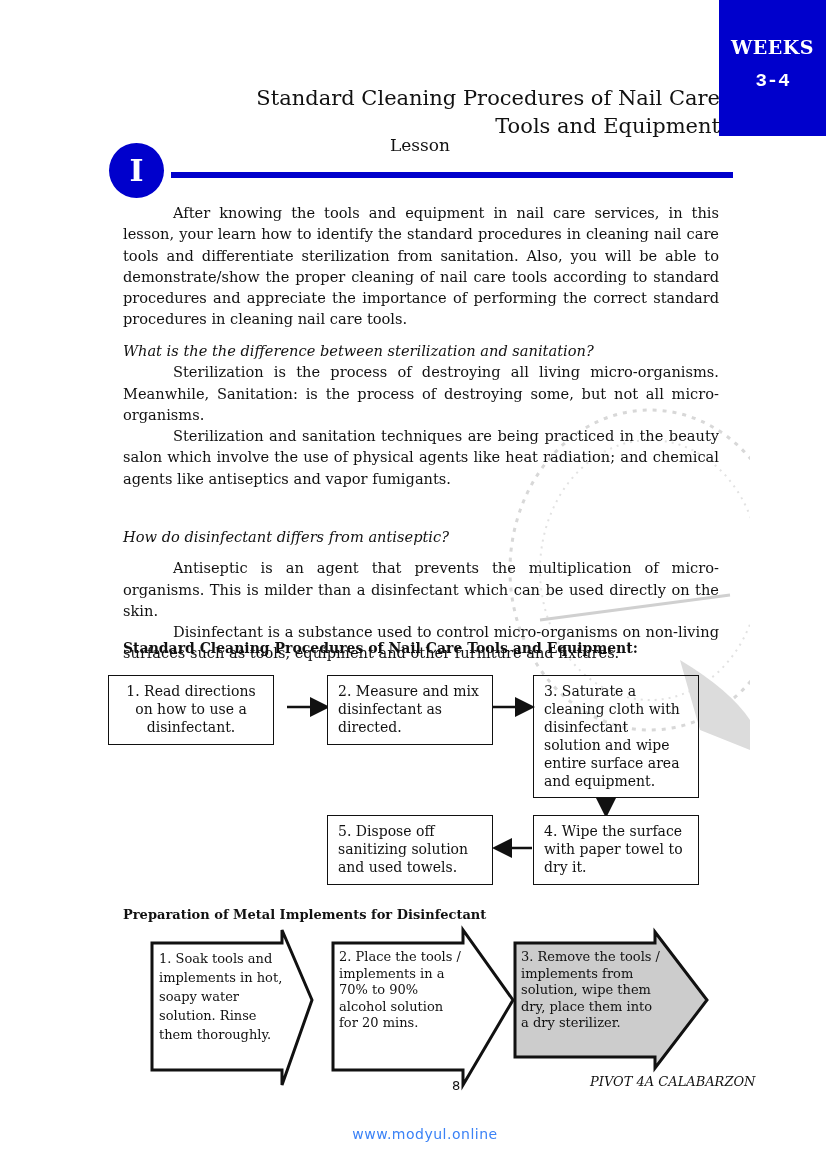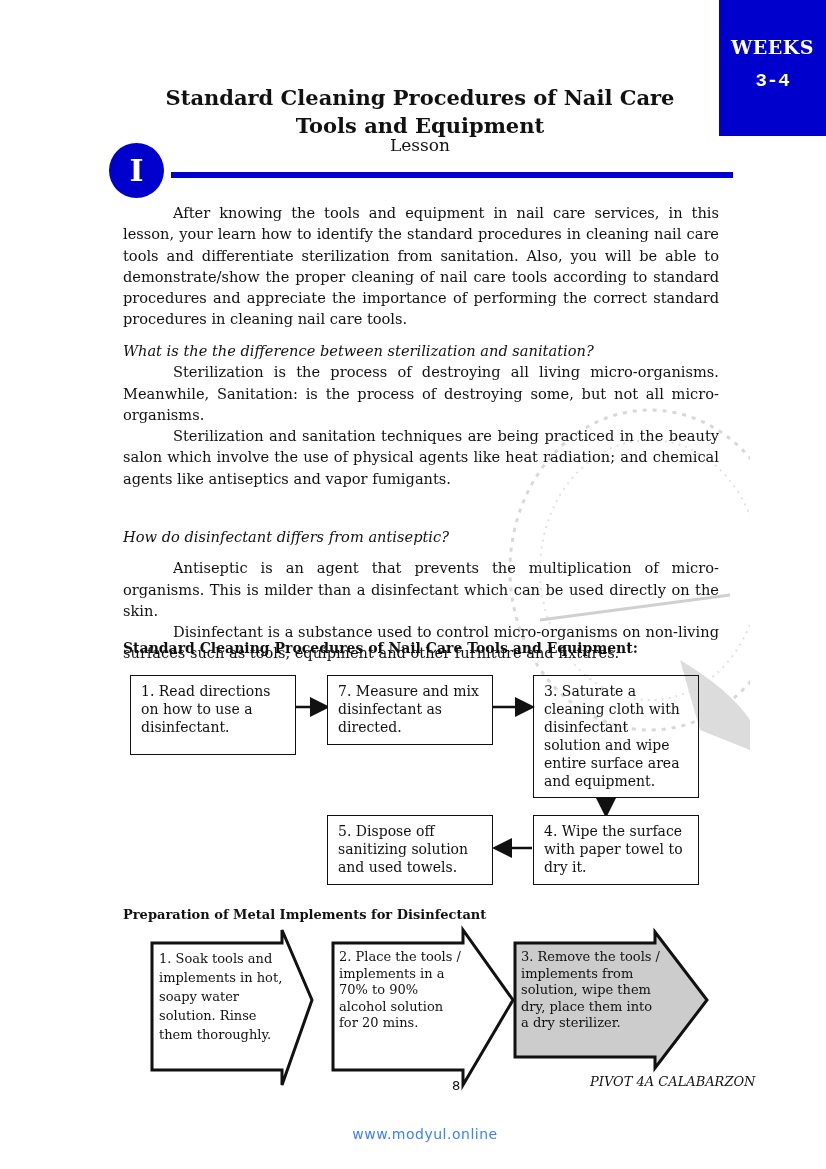--- a/index.html
+++ b/index.html
@@ -3,21 +3,21 @@
 <meta charset="utf-8">
 <style>
   html, body { margin: 0; padding: 0; background: #fff; }
   body { width: 826px; height: 1169px; position: relative; overflow: hidden;
          font-family: "DejaVu Serif", serif; color: #111; }
   .abs { position: absolute; }
   .weeks-badge { left: 719px; top: 0; width: 107px; height: 136px; background: #0000cc;
                  color: #fff; text-align: center; font-family: "DejaVu Serif", serif; }
   .weeks-badge .w1 { display: block; margin-top: 36px; font-size: 19px; font-weight: bold; letter-spacing: 0.5px; }
   .weeks-badge .w2 { display: block; margin-top: 12px; font-size: 19px; font-weight: bold; font-family: Liberation Mono, monospace; }
-  .title { left: 120px; width: 600px; top: 84px; text-align: center; font-size: 21px; font-weight: bold; line-height: 28px; }
+  .title { left: 120px; width: 600px; top: 84px; text-align: right; font-size: 21px; font-weight: normal; line-height: 28px; }
   .lesson-word { left: 120px; width: 600px; top: 135px; text-align: center; font-size: 17px; }
   .lesson-circle { left: 109px; top: 143px; width: 55px; height: 55px; border-radius: 50%; background: #0000cc;
                    color: #fff; font-weight: bold; font-size: 30px; text-align: center; line-height: 55px; }
   .rule { left: 171px; top: 172px; width: 562px; height: 6px; background: #0000cc; }
   .txt { left: 123px; width: 596px; font-size: 14.6px; line-height: 21.3px; text-align: justify; }
   .txt p { margin: 0; }
   .indent { text-indent: 50px; }
   .q { font-style: italic; }
   .bold { font-weight: normal; }
   .heading { font-weight: bold; font-size: 14px; }
@@ -83,22 +83,22 @@
     <marker id="ah" markerWidth="8" markerHeight="8" refX="6" refY="4" orient="auto">
       <path d="M0,0 L8,4 L0,8 Z" fill="#111"></path>
     </marker>
   </defs>
   <line x1="287" y1="707" x2="325" y2="707" stroke="#111" stroke-width="2.5" marker-end="url(#ah)"></line>
   <line x1="493" y1="707" x2="530" y2="707" stroke="#111" stroke-width="2.5" marker-end="url(#ah)"></line>
   <line x1="606" y1="797" x2="606" y2="813" stroke="#111" stroke-width="2.5" marker-end="url(#ah)"></line>
   <line x1="532" y1="848" x2="497" y2="848" stroke="#111" stroke-width="2.5" marker-end="url(#ah)"></line>
 </svg>
 
-<div class="abs box" style="left:130px; top:675px; width:166px; height:80px;">1. Read directions on how to use a disinfectant.</div>
-<div class="abs box" style="left:327px; top:675px; width:166px; height:70px;">7. Measure and mix disinfectant as directed.</div>
+<div class="abs box" style="left:108px; top:675px; width:166px; height:70px;text-align:center;">1. Read directions on how to use a disinfectant.</div>
+<div class="abs box" style="left:327px; top:675px; width:166px; height:70px;">2. Measure and mix disinfectant as directed.</div>
 <div class="abs box" style="left:533px; top:675px; width:166px; height:123px; background:transparent;">3. Saturate a cleaning cloth with disinfectant solution and wipe entire surface area and equipment.</div>
 <div class="abs box" style="left:533px; top:815px; width:166px; height:70px;">4. Wipe the surface with paper towel to dry it.</div>
 <div class="abs box" style="left:327px; top:815px; width:166px; height:70px;">5. Dispose off sanitizing solution and used towels.</div>
 
 <div class="abs heading" style="left:123px; top:907px; font-size:13px;">Preparation of Metal Implements for Disinfectant</div>
 
 <svg class="abs" style="left:0;top:0;" width="826" height="1169">
   <path d="M152,943 L282,943 L282,930 L312,1000 L282,1085 L282,1070 L152,1070 Z" fill="#fff" stroke="#111" stroke-width="3"></path>
   <path d="M333,943 L463,943 L463,930 L513,1000 L463,1085 L463,1070 L333,1070 Z" fill="#fff" stroke="#111" stroke-width="3"></path>
   <path d="M515,943 L655,943 L655,932 L707,1000 L655,1068 L655,1057 L515,1057 Z" fill="#cccccc" stroke="#111" stroke-width="3"></path>

